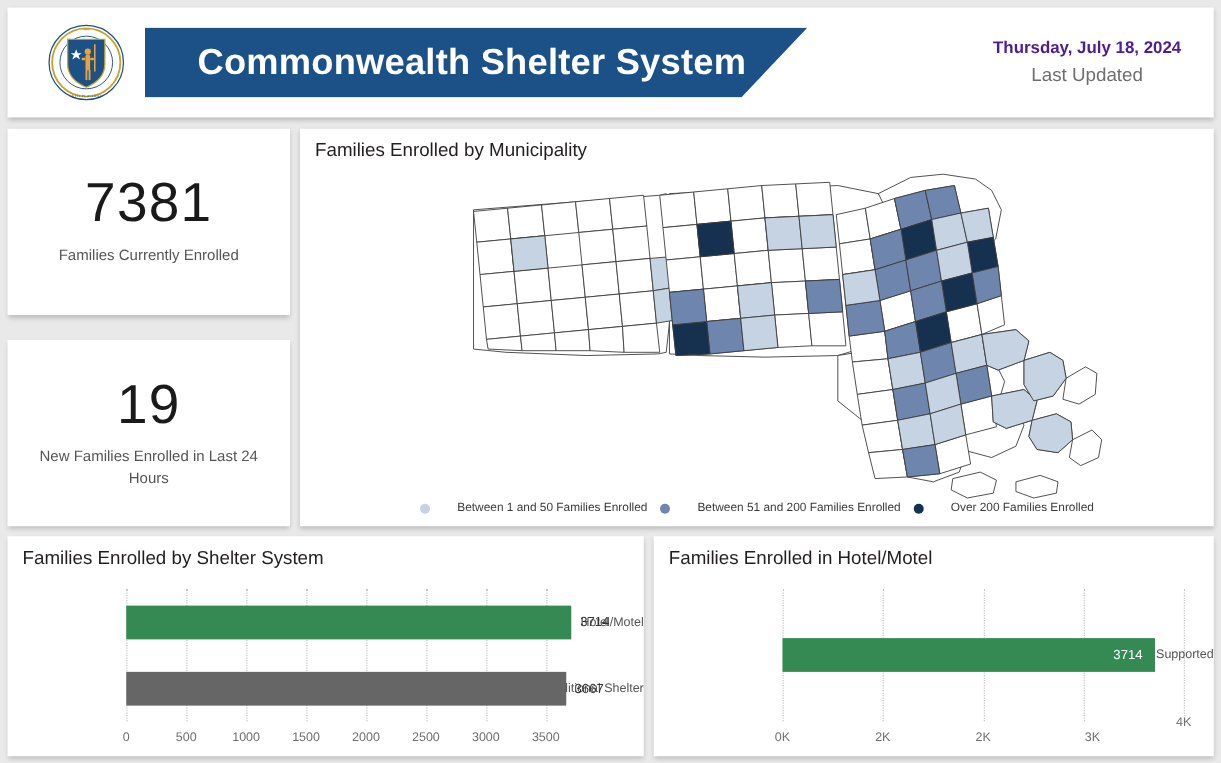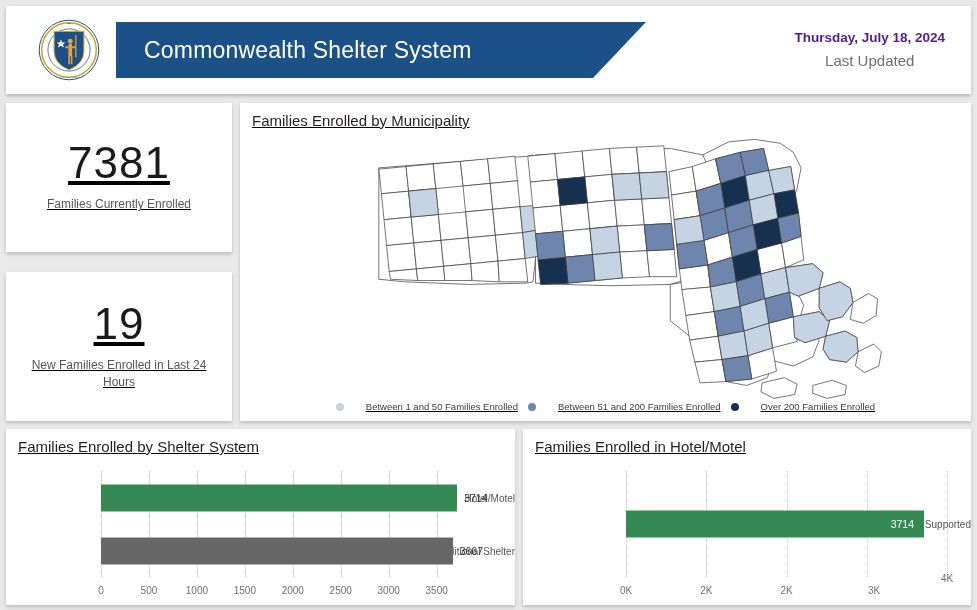--- a/index.html
+++ b/index.html
@@ -25,40 +25,39 @@
     margin-left: 16px;
     height: 56px;
     width: 530px;
     background: #1c5188;
     display: flex; align-items: center;
     clip-path: polygon(0 0, 100% 0, 90% 100%, 0 100%);
     flex: 0 0 auto;
   }
   .banner-title {
     color: #ffffff;
-    font-size: 23px;
-    font-weight: normal;
+    font-size: 29px;
+    font-weight: bold;
     letter-spacing: .2px;
-    margin-left: 28px;
+    margin-left: 42px;
     white-space: nowrap;
   }
   .header-right {
     margin-left: auto; margin-right: 26px;
     text-align: center; line-height: 1.5;
   }
   .hdr-date { font-size: 13.5px; font-weight: bold; color: #4c1d95; white-space: nowrap; }
   .hdr-sub  { font-size: 15px; color: #6f6f6f; margin-top: 2px; }
 
   
   .row-top { display: flex; gap: 8px; margin-top: 9px; height: 318px; }
   .col-kpi { width: 226px; display: flex; flex-direction: column; gap: 20px; }
   .card {
     background: #fff;
     box-shadow: 0 2px 4px rgba(0,0,0,0.20);
-    text-decoration: underline;
   }
   .kpi { flex: 1; display: flex; flex-direction: column; align-items: center; justify-content: center; padding: 6px 14px; }
   .kpi-value { font-size: 44px; color: #1a1a1a; line-height: 1; letter-spacing: 1px; }
   .kpi-label { font-size: 12px; color: #555; margin-top: 11px; text-align: center; line-height: 1.45; }
 
   .card-title {
     font-size: 15px; color: #231f20;
     padding: 9px 0 0 12px;
   }
   .map-card { flex: 1; position: relative; display: flex; flex-direction: column; }

